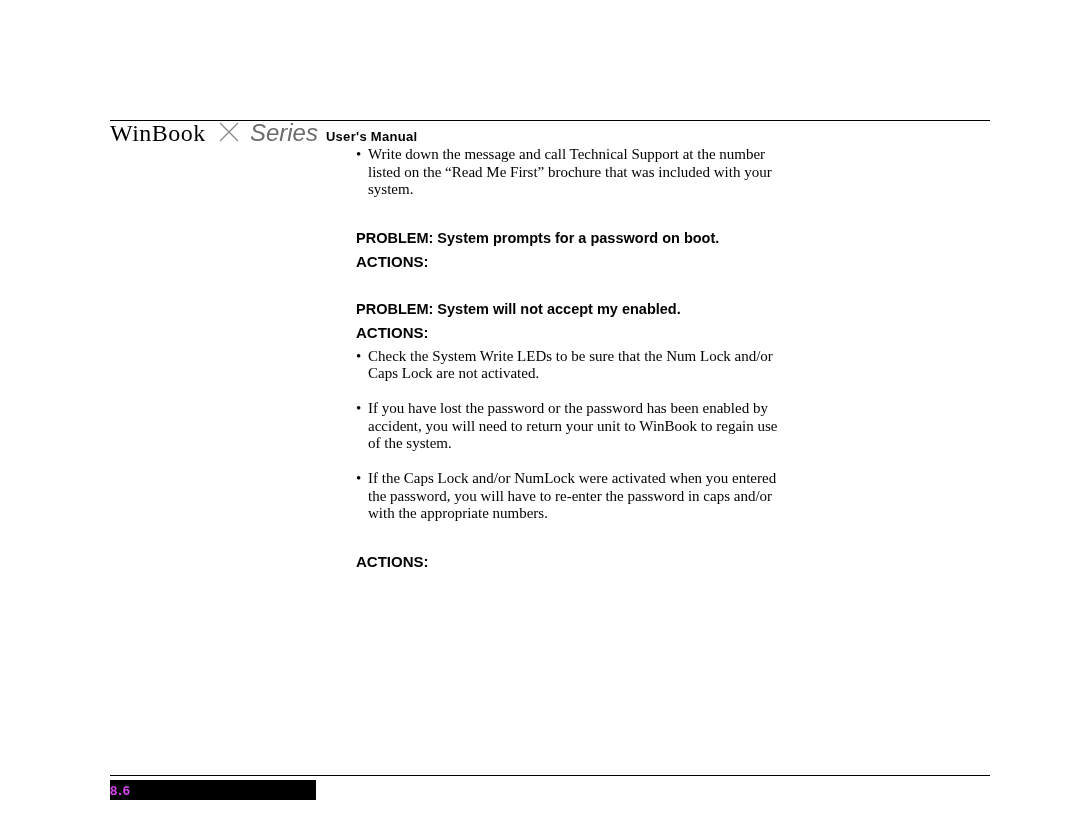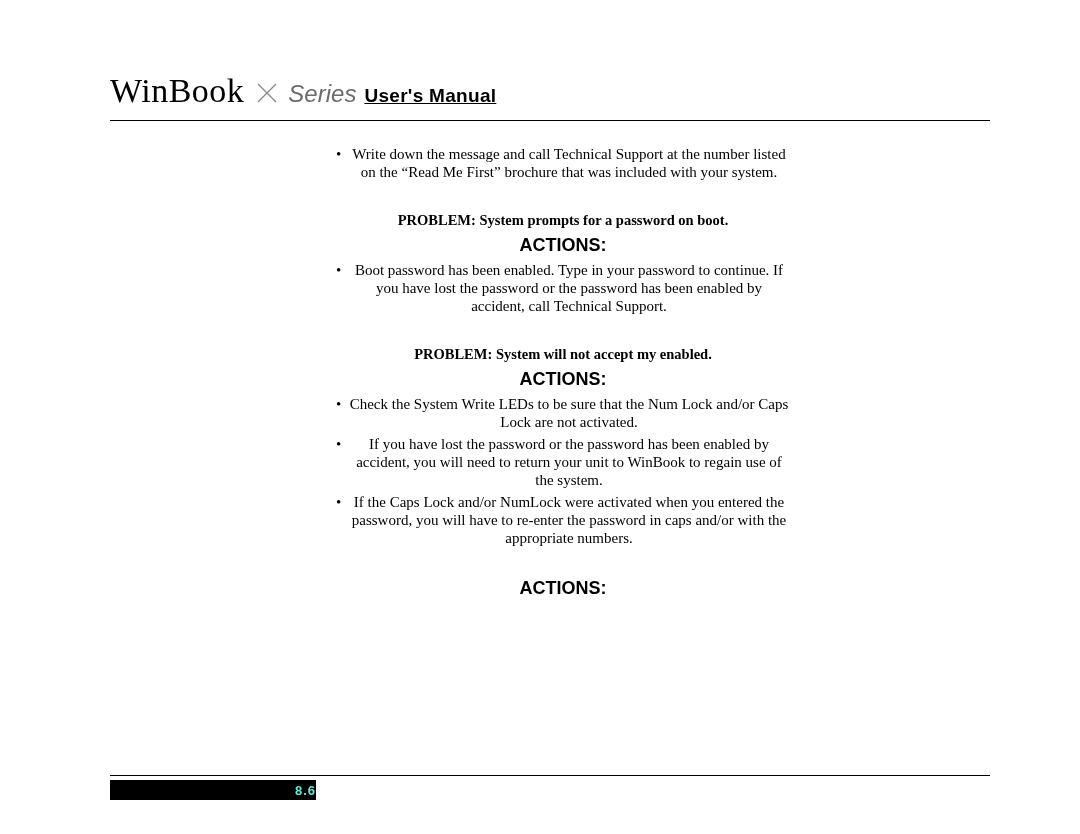--- a/index.html
+++ b/index.html
@@ -20,83 +20,82 @@
   .header {
     position: absolute;
     left: 110px;
     right: 90px;
     top: 72px;
     height: 48px;
     border-bottom: 1px solid #000;
   }
   .brand {
     font-family: Garamond, "Times New Roman", serif;
-    font-size: 34px;
+    font-size: 24px;
     letter-spacing: 0.5px;
     display: inline-block;
     vertical-align: baseline;
+    margin-top: 48px;
   }
   .brand-x {
     display: inline-block;
     vertical-align: -2px;
     margin: 0 6px 0 8px;
   }
   .series {
     font-family: "Helvetica Neue", Arial, sans-serif;
     font-style: italic;
     font-size: 24px;
     color: #6b6b6b;
     display: inline-block;
     vertical-align: baseline;
     text-align: center;
   }
   .um {
     font-family: "Helvetica Neue", Arial, sans-serif;
     font-weight: 800;
-    font-size: 19px;
+    font-size: 13px;
     letter-spacing: 0.3px;
     display: inline-block;
     vertical-align: baseline;
     margin-left: 4px;
-    text-decoration: underline;
   }
   .content {
     position: absolute;
-    left: 336px;
+    left: 356px;
     right: 290px;
     top: 140px;
     font-size: 15px;
     line-height: 1.18;
-    text-align: center;
   }
   .section {
     margin-top: 30px;
   }
   .section:first-child { margin-top: 0; }
   .problem {
-    font-family: Liberation Serif, serif;
+    font-family: Liberation Sans, sans-serif;
     font-weight: 700;
     font-size: 14.5px;
     line-height: 1.35;
   }
   .actions-label {
     font-family: "Helvetica Neue", Arial, sans-serif;
     font-weight: 700;
-    font-size: 18px;
+    font-size: 15px;
     margin-top: 4px;
   }
   ul.bullets {
     list-style: none;
     padding: 0;
     margin: 2px 0 0 0;
   }
   ul.bullets li {
     position: relative;
     padding-left: 12px;
-    margin-top: 5px;
+    margin-top: 17px;
   }
   ul.bullets li:first-child { margin-top: 6px; }
   ul.bullets li::before {
     content: "•";
     position: absolute;
     left: 0;
     top: 0;
   }
   .top-list li:first-child { margin-top: 0; }
   .footer {
@@ -107,27 +106,27 @@
     height: 24px;
     border-top: 1px solid #000;
   }
   .page-badge {
     position: absolute;
     left: 0;
     top: 4px;
     width: 206px;
     height: 20px;
     background: #000;
-    color: #5eead4;
+    color: #d946ef;
     font-family: "Helvetica Neue", Arial, sans-serif;
     font-weight: 800;
     font-size: 13px;
     display: flex;
     align-items: center;
-    justify-content: flex-end;
+    justify-content: flex-start;
     letter-spacing: 1px;
   }
 </style>
 </head>
 <body>
 
 <div class="page">
 
   <div class="header">
     <span class="brand">WinBook</span>
@@ -143,23 +142,20 @@
 
   <div class="content">
 
     <ul class="bullets top-list">
       <li>Write down the message and call Technical Support at the number listed on the “Read Me First” brochure that was included with your system.</li>
     </ul>
 
     <div class="section">
       <div class="problem">PROBLEM: System prompts for a password on boot.</div>
       <div class="actions-label">ACTIONS:</div>
-      <ul class="bullets">
-        <li>Boot password has been enabled. Type in your password to continue. If you have lost the password or the password has been enabled by accident, call Technical Support.</li>
-      </ul>
     </div>
 
     <div class="section">
       <div class="problem">PROBLEM: System will not accept my enabled.</div>
       <div class="actions-label">ACTIONS:</div>
       <ul class="bullets">
         <li>Check the System Write LEDs to be sure that the Num Lock and/or Caps Lock are not activated.</li>
         <li>If you have lost the password or the password has been enabled by accident, you will need to return your unit to WinBook to regain use of the system.</li>
         <li>If the Caps Lock and/or NumLock were activated when you entered the password, you will have to re-enter the password in caps and/or with the appropriate numbers.</li>
       </ul>

